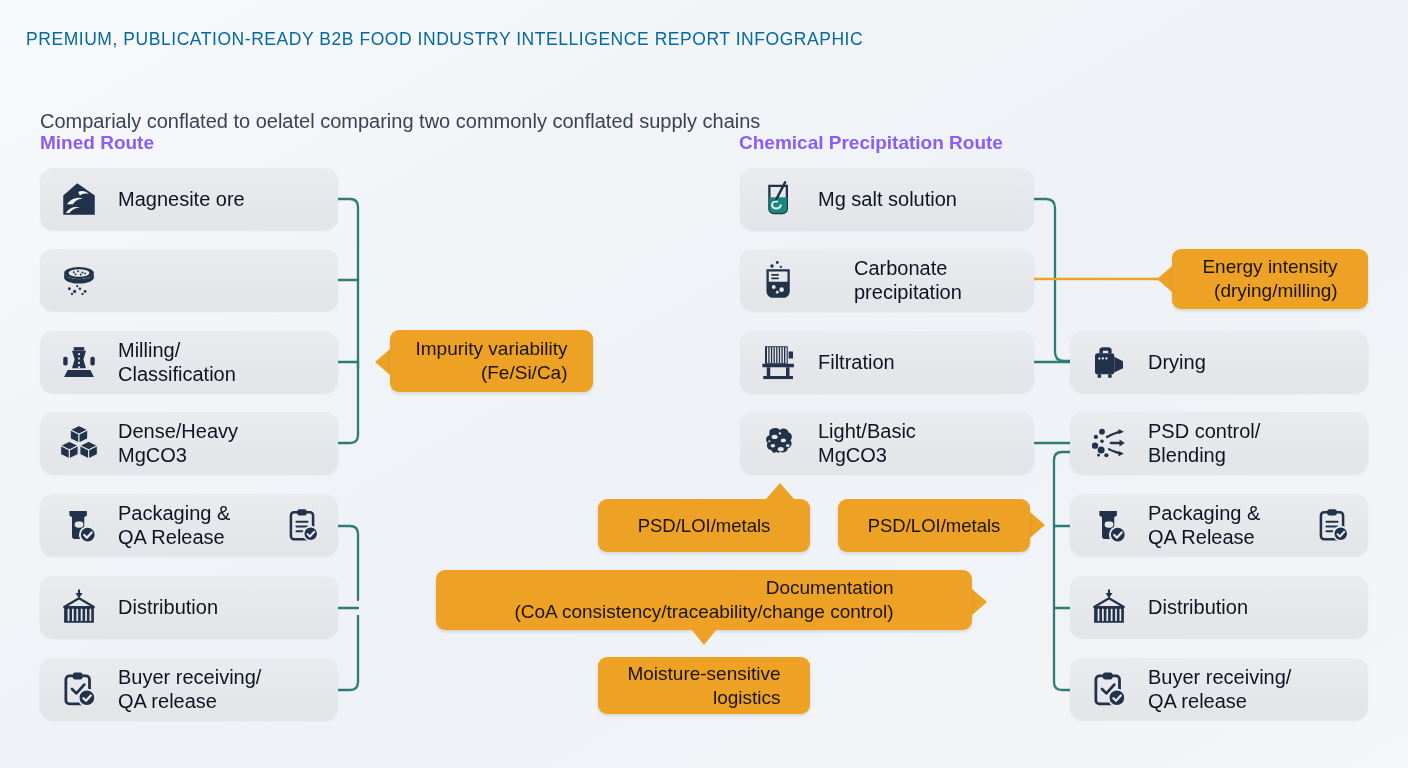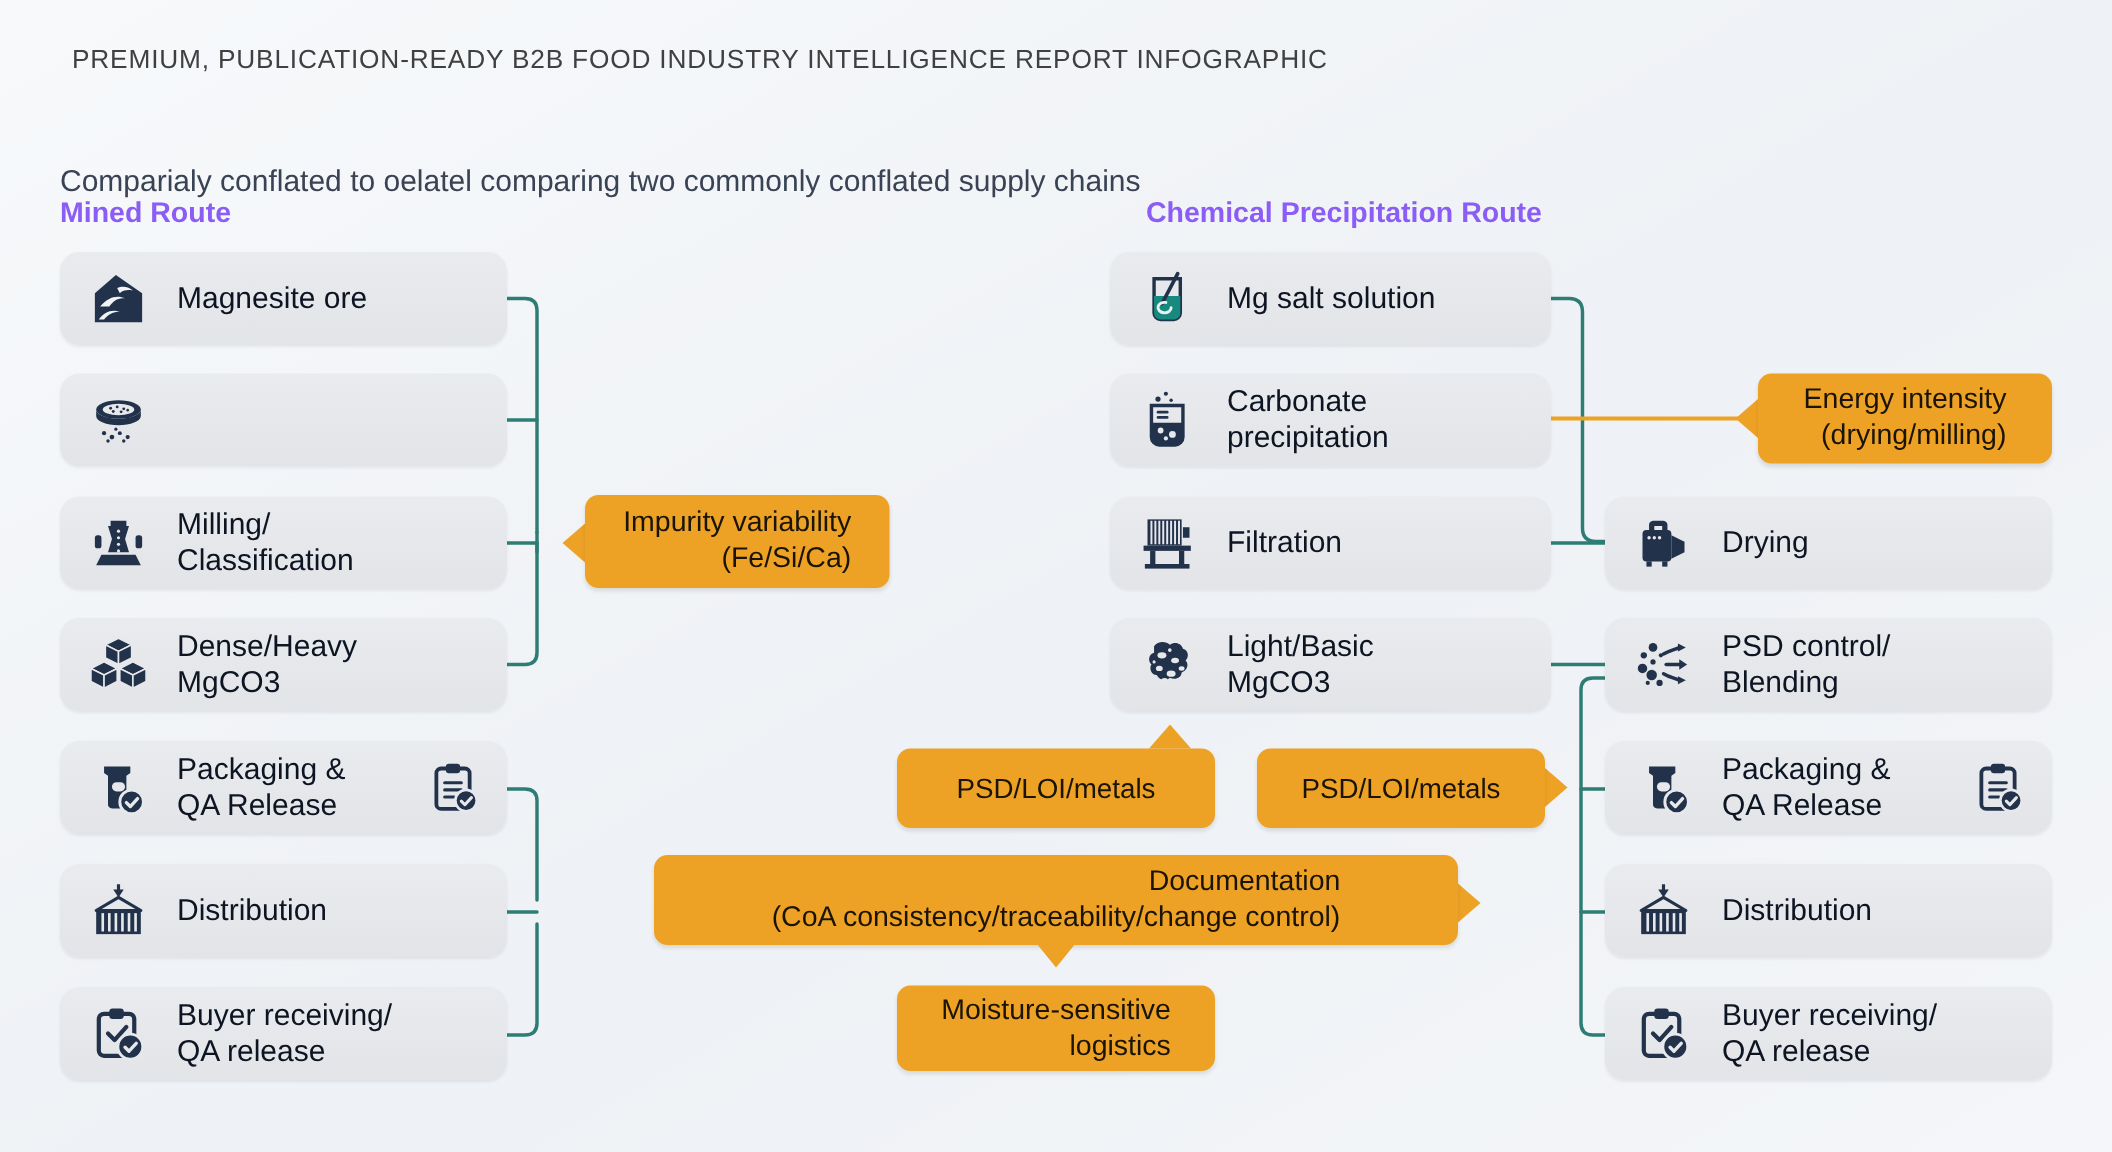--- a/index.html
+++ b/index.html
@@ -5,42 +5,42 @@
   * { box-sizing: border-box; margin: 0; padding: 0; }
   html, body {
     width: 1408px; height: 768px;
     font-family: "Liberation Sans", sans-serif;
     background: linear-gradient(150deg, #f7f9fb 0%, #eef1f5 55%, #f4f6f9 100%);
     overflow: hidden;
   }
   #stage { position: relative; width: 1408px; height: 768px; }
 
   .eyebrow {
-    position: absolute; left: 48px; top: 29px;
+    position: absolute; left: 26px; top: 29px;
     font-size: 17.5px; letter-spacing: 0.55px;
-    color: #404040; font-weight: 400;
+    color: #0369a1; font-weight: 400;
     white-space: nowrap;
   }
   .title {
     position: absolute; left: 39px; top: 52px;
     font-size: 33.5px; font-weight: 700; letter-spacing: -0.4px;
     color: #121a2c; white-space: nowrap;
   }
   .subtitle {
     position: absolute; left: 40px; top: 98px;
     font-size: 20px; color: #394353; font-weight: 400;
     white-space: nowrap;
     margin-top: 12px;
   }
   .col-head {
     position: absolute; font-size: 19px; font-weight: 700;
     color: #8b5cf6; white-space: nowrap;
   }
   #head-left  { left: 40px;  top: 132px; }
-  #head-right { left: 739px; top: 132px; margin-left: 25px; }
+  #head-right { left: 739px; top: 132px; }
 
   
   .card {
     position: absolute;
     background: linear-gradient(180deg, #e9ebee 0%, #e2e4e8 100%);
     border-radius: 13px;
     display: flex; align-items: center;
     padding: 0 14px 0 16px;
     box-shadow: 0 1px 2px rgba(20,30,50,.07);
   }
@@ -268,21 +268,21 @@
       <svg width="42" height="42" viewBox="0 0 48 48">
         <path d="M13 9h20v26a5 5 0 0 1-5 5H18a5 5 0 0 1-5-5V9z" fill="none" stroke="#22324a" stroke-width="2.6"></path>
         <path d="M13 22h20v13a5 5 0 0 1-5 5H18a5 5 0 0 1-5-5V22z" fill="#18897e"></path>
         <path d="M31 5L19 28" stroke="#22324a" stroke-width="2.8" stroke-linecap="round"></path>
         <path d="M26 31a5 4 0 1 1-4-4" fill="none" stroke="#e6f2f0" stroke-width="2.2" stroke-linecap="round"></path>
       </svg>
     </span>
     <span class="lbl">Mg salt solution</span>
   </div>
 
-  <div class="card" style="left:740px; top:249px; width:294px; height:62px;">
+  <div class="card" style="left:740px; top:249px; width:294px; height:62px;gap:36px;">
     <span class="ico">
       <svg width="42" height="42" viewBox="0 0 48 48">
         <path d="M11 13h24v24a6 6 0 0 1-6 6H17a6 6 0 0 1-6-6V13z" fill="none" stroke="#22324a" stroke-width="2.6"></path>
         <path d="M11 26h24v11a6 6 0 0 1-6 6H17a6 6 0 0 1-6-6V26z" fill="#22324a"></path>
         <g fill="#e6e8ec">
             <circle cx="18" cy="32" r="2.2"></circle>
             <circle cx="27" cy="35" r="2.6"></circle>
             <circle cx="22" cy="38" r="1.6"></circle>
           </g>
         <g stroke="#22324a" stroke-width="2" stroke-linecap="round">

